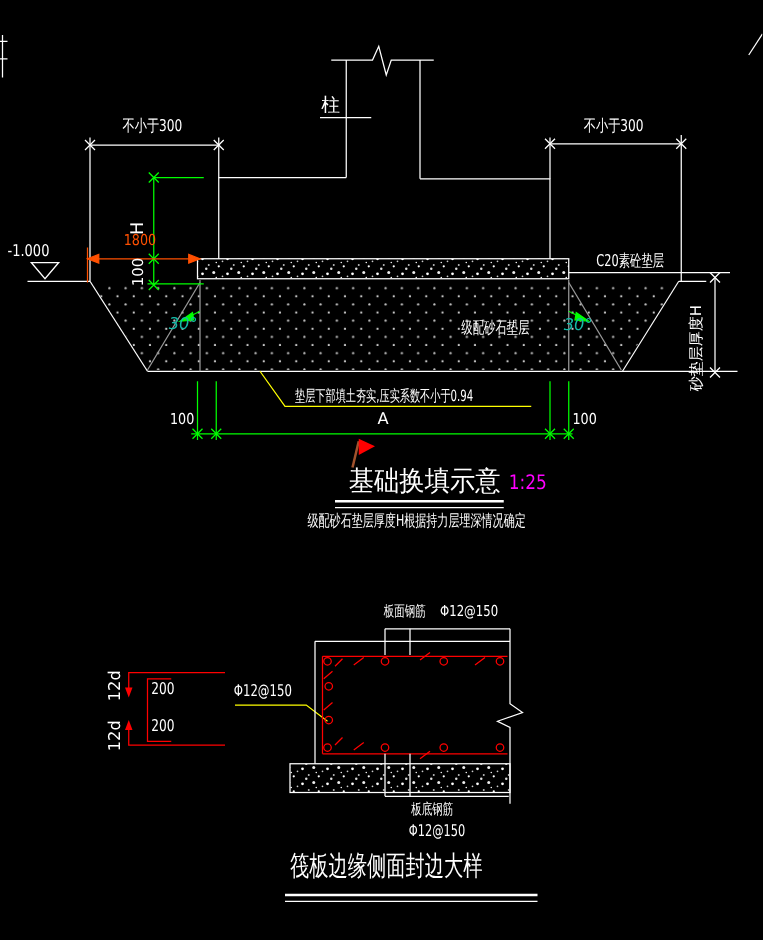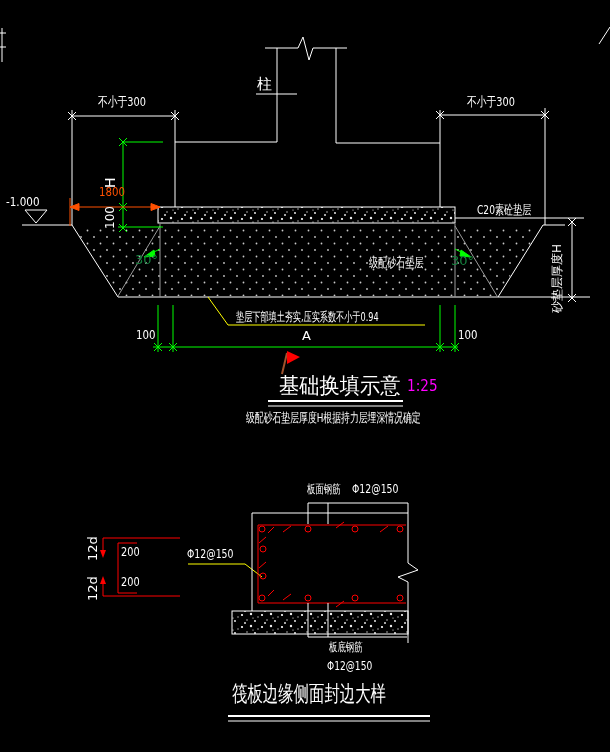--- a/index.html
+++ b/index.html
@@ -5,21 +5,21 @@
   html,body{margin:0;padding:0;background:#000;}
   #stage{position:relative;width:610px;height:752px;background:#000;overflow:hidden;
          font-family:"DejaVu Sans","Liberation Sans",sans-serif;}
   #stage svg{position:absolute;left:0;top:0;}
   .t{position:absolute;color:#fff;font-size:13px;line-height:1.1;white-space:nowrap;
      transform-origin:0 0;letter-spacing:0;}
   .sx92{transform:scaleX(0.92);} .sx85{transform:scaleX(0.85);} .sx8{transform:scaleX(0.8);}
   .sx78{transform:scaleX(0.78);} .sx75{transform:scaleX(0.75);} .sx72{transform:scaleX(0.72);}
   .sx7{transform:scaleX(0.7);} .sx68{transform:scaleX(0.68);} .sx65{transform:scaleX(0.65);}
   .rot{transform:rotate(-90deg);}
-  .orange{color:#ff5000;} .magenta{color:#ff00ff;} .gray{color:#15803d;}
+  .orange{color:#ff5000;} .magenta{color:#ff00ff;} .gray{color:#14b8a6;font-style:italic;}
   .fs12{font-size:12px;} .fs125{font-size:12.5px;} .fs13{font-size:13px;} .fs14{font-size:14px;}
   .fs15{font-size:15px;} .fs16{font-size:16px;} .fs22{font-size:22px;}
 </style>
 </head>
 <body>
 
 <div id="stage">
 
 <svg width="610" height="752" viewBox="0 0 610 752">
   <defs>

